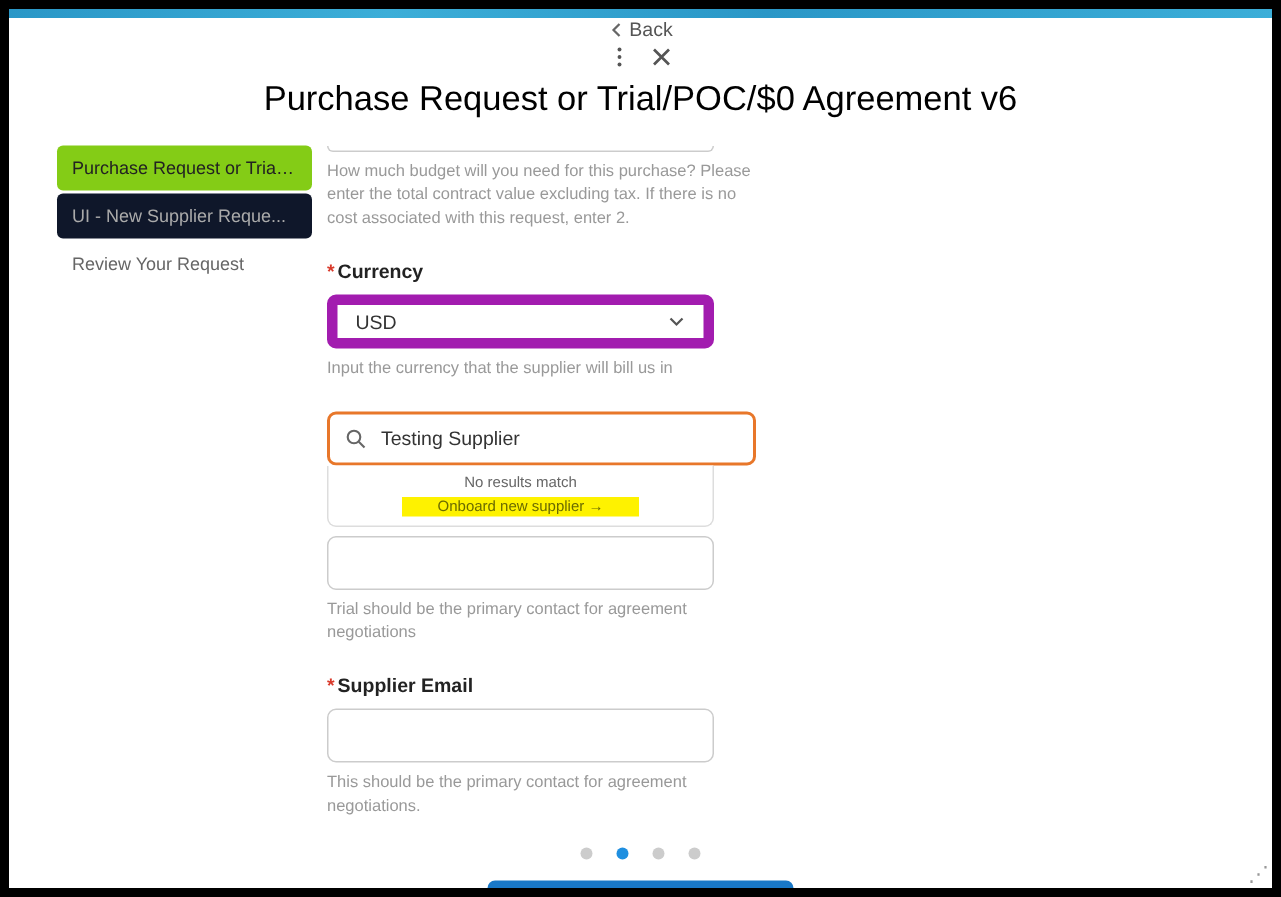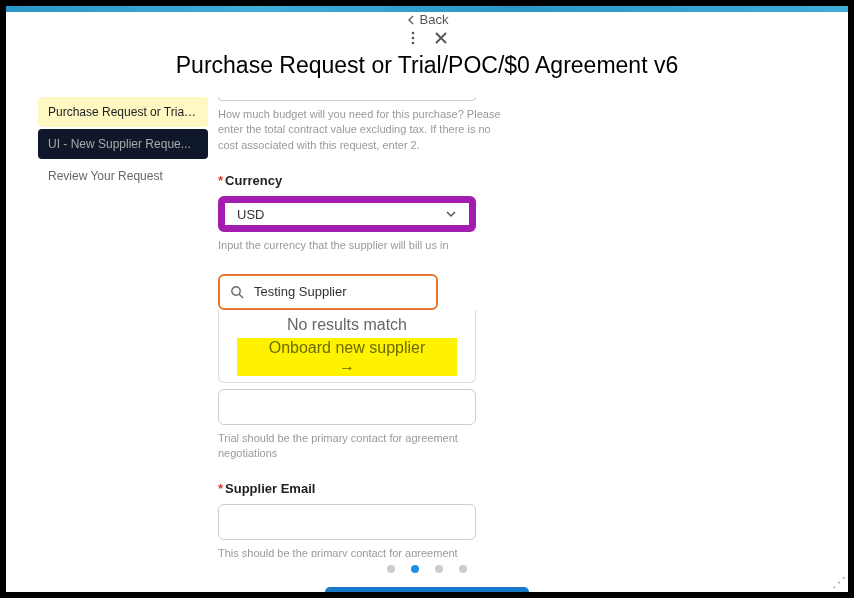--- a/index.html
+++ b/index.html
@@ -9,38 +9,38 @@
   .top-accent { height: 6px; background: linear-gradient(90deg, #2a97c7 0%, #3caed8 30%, #2a97c7 60%, #3caed8 100%); }
   .header-bar { display: flex; align-items: center; justify-content: space-between; height: 34px; padding: 0 12px; flex-direction: column; }
   .back-btn { display: flex; align-items: center; gap: 4px; color: #555; font-size: 13px; cursor: pointer; }
   .back-btn svg { width: 10px; height: 10px; }
   .header-right { display: flex; align-items: center; gap: 12px; color: #555; }
   .header-right svg { width: 16px; height: 16px; cursor: pointer; }
   .page-title { text-align: center; font-size: 23px; font-weight: 400; color: #000000; margin: 6px 0 18px; }
   .body { display: flex; padding: 0 14px 0 32px; height: 460px; }
   .sidebar { width: 170px; flex-shrink: 0; }
   .side-item { font-size: 12px; padding: 8px 10px; color: #666; border-radius: 4px; margin-bottom: 2px; cursor: pointer; white-space: nowrap; overflow: hidden; text-overflow: ellipsis; }
-  .side-item.active { background: #fef9c3; color: #222; font-weight: 500; }
+  .side-item.active { background: #84cc16; color: #222; font-weight: 500; }
   .side-item.highlight { background: #0f172a; color: #aaa; }
   .content-wrap { flex: 1; position: relative; overflow: hidden; }
   .content { padding: 0 28px 10px 10px; overflow-y: auto; height: 100%; }
   .content::-webkit-scrollbar { width: 10px; }
   .content::-webkit-scrollbar-thumb { background: #bbb; border-radius: 5px; }
   .content::-webkit-scrollbar-track { background: transparent; }
   .field-group { margin-bottom: 20px; }
   .input-box { width: 258px; height: 36px; border: 1px solid #ccc; border-radius: 6px; padding: 0 12px; font-size: 13px; color: #333; background: #fff; }
   .help-text { font-size: 11px; color: #999; line-height: 1.4; margin-top: 6px; max-width: 290px; }
   .label { font-size: 13px; font-weight: 600; color: #222; margin-bottom: 8px; display: block; }
   .req { color: #d93a2b; margin-right: 2px; }
   .select-box { width: 258px; height: 36px; border: 7px solid #a21caf; border-radius: 6px; padding: 0 12px; font-size: 13px; display: flex; align-items: center; justify-content: space-between; color: #333; cursor: pointer; background:#fff; }
   .select-box svg { width: 12px; height: 12px; }
-  .search-box { width: 220px; height: 36px; border: 2px solid #e8772a; border-radius: 6px; padding: 16px 10px; display: flex; align-items: center; gap: 10px; background:#fff; }
+  .search-box { width: 286px; height: 36px; border: 2px solid #e8772a; border-radius: 6px; padding: 16px 10px; display: flex; align-items: center; gap: 10px; background:#fff; }
   .search-box svg { width: 14px; height: 14px; color: #666; flex-shrink:0; }
   .search-box input { border: none; outline: none; font-size: 13px; flex: 1; color: #333; }
-  .dropdown-panel { width: 258px; border: 1px solid #ddd; border-top: none; background: #fff; font-size: 16px; color: #666; text-align: center; padding: 4px 18px 6px; border-radius: 0 0 6px 6px; }
+  .dropdown-panel { width: 258px; border: 1px solid #ddd; border-top: none; background: #fff; font-size: 10px; color: #666; text-align: center; padding: 4px 18px 6px; border-radius: 0 0 6px 6px; }
   .dropdown-panel .no-match { padding: 2px 0; }
   .dropdown-panel .onboard { display: inline-block; background: #fef200; color: #6b6b00; padding: 1px 24px; margin-top: 2px; cursor: pointer; }
   .pager { display:flex; justify-content:center; gap:16px; margin: 8px 0 14px; }
   .pager-dot { width:8px; height:8px; border-radius:50%; background:#ccc; }
   .pager-dot.active { background:#1f8fe0; }
   .next-btn { display:block; margin: 0 auto 12px; width: 204px; height: 32px; background:#1978c8; color:#fff; border:none; border-radius:5px; font-size:14px; font-weight:500; cursor:pointer; }
   .resize-handle { position:absolute; right:2px; bottom:2px; color:#999; font-size:14px; pointer-events:none; }
   .budget-stub { width:258px; height: 4px; border:1px solid #ccc; border-top:none; border-radius:0 0 6px 6px; margin-bottom:6px;}
 </style>
 </head>

